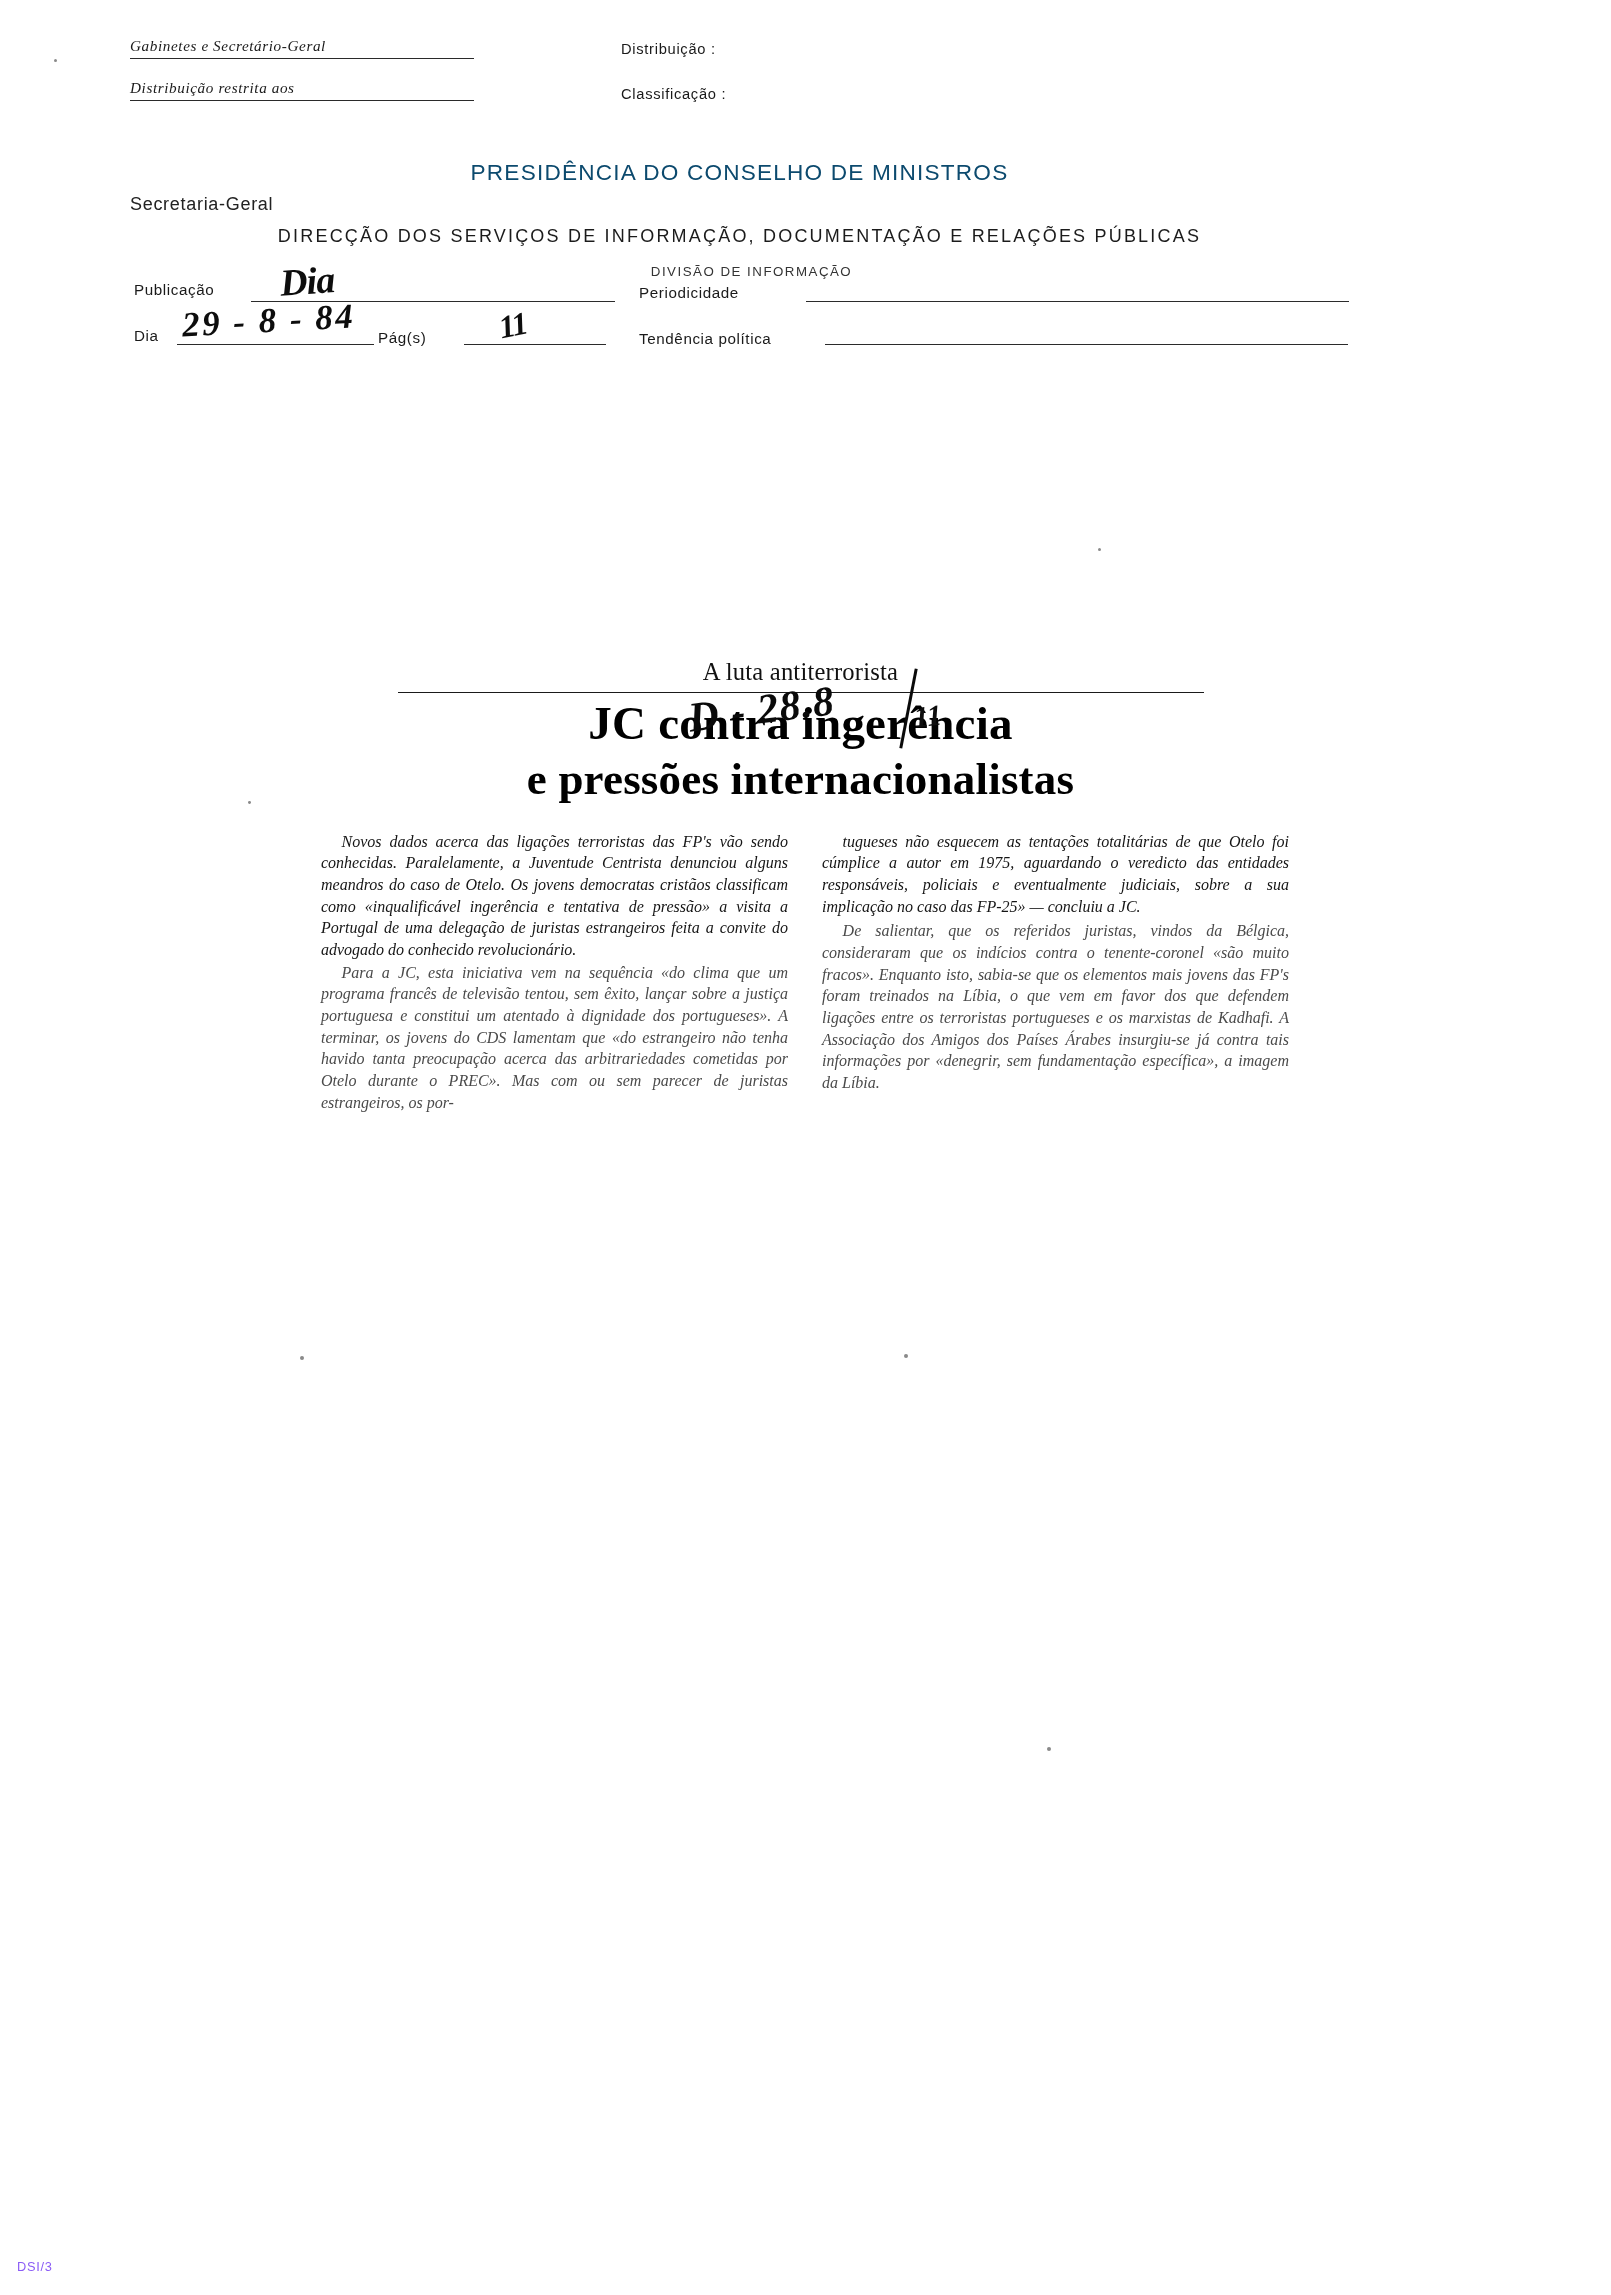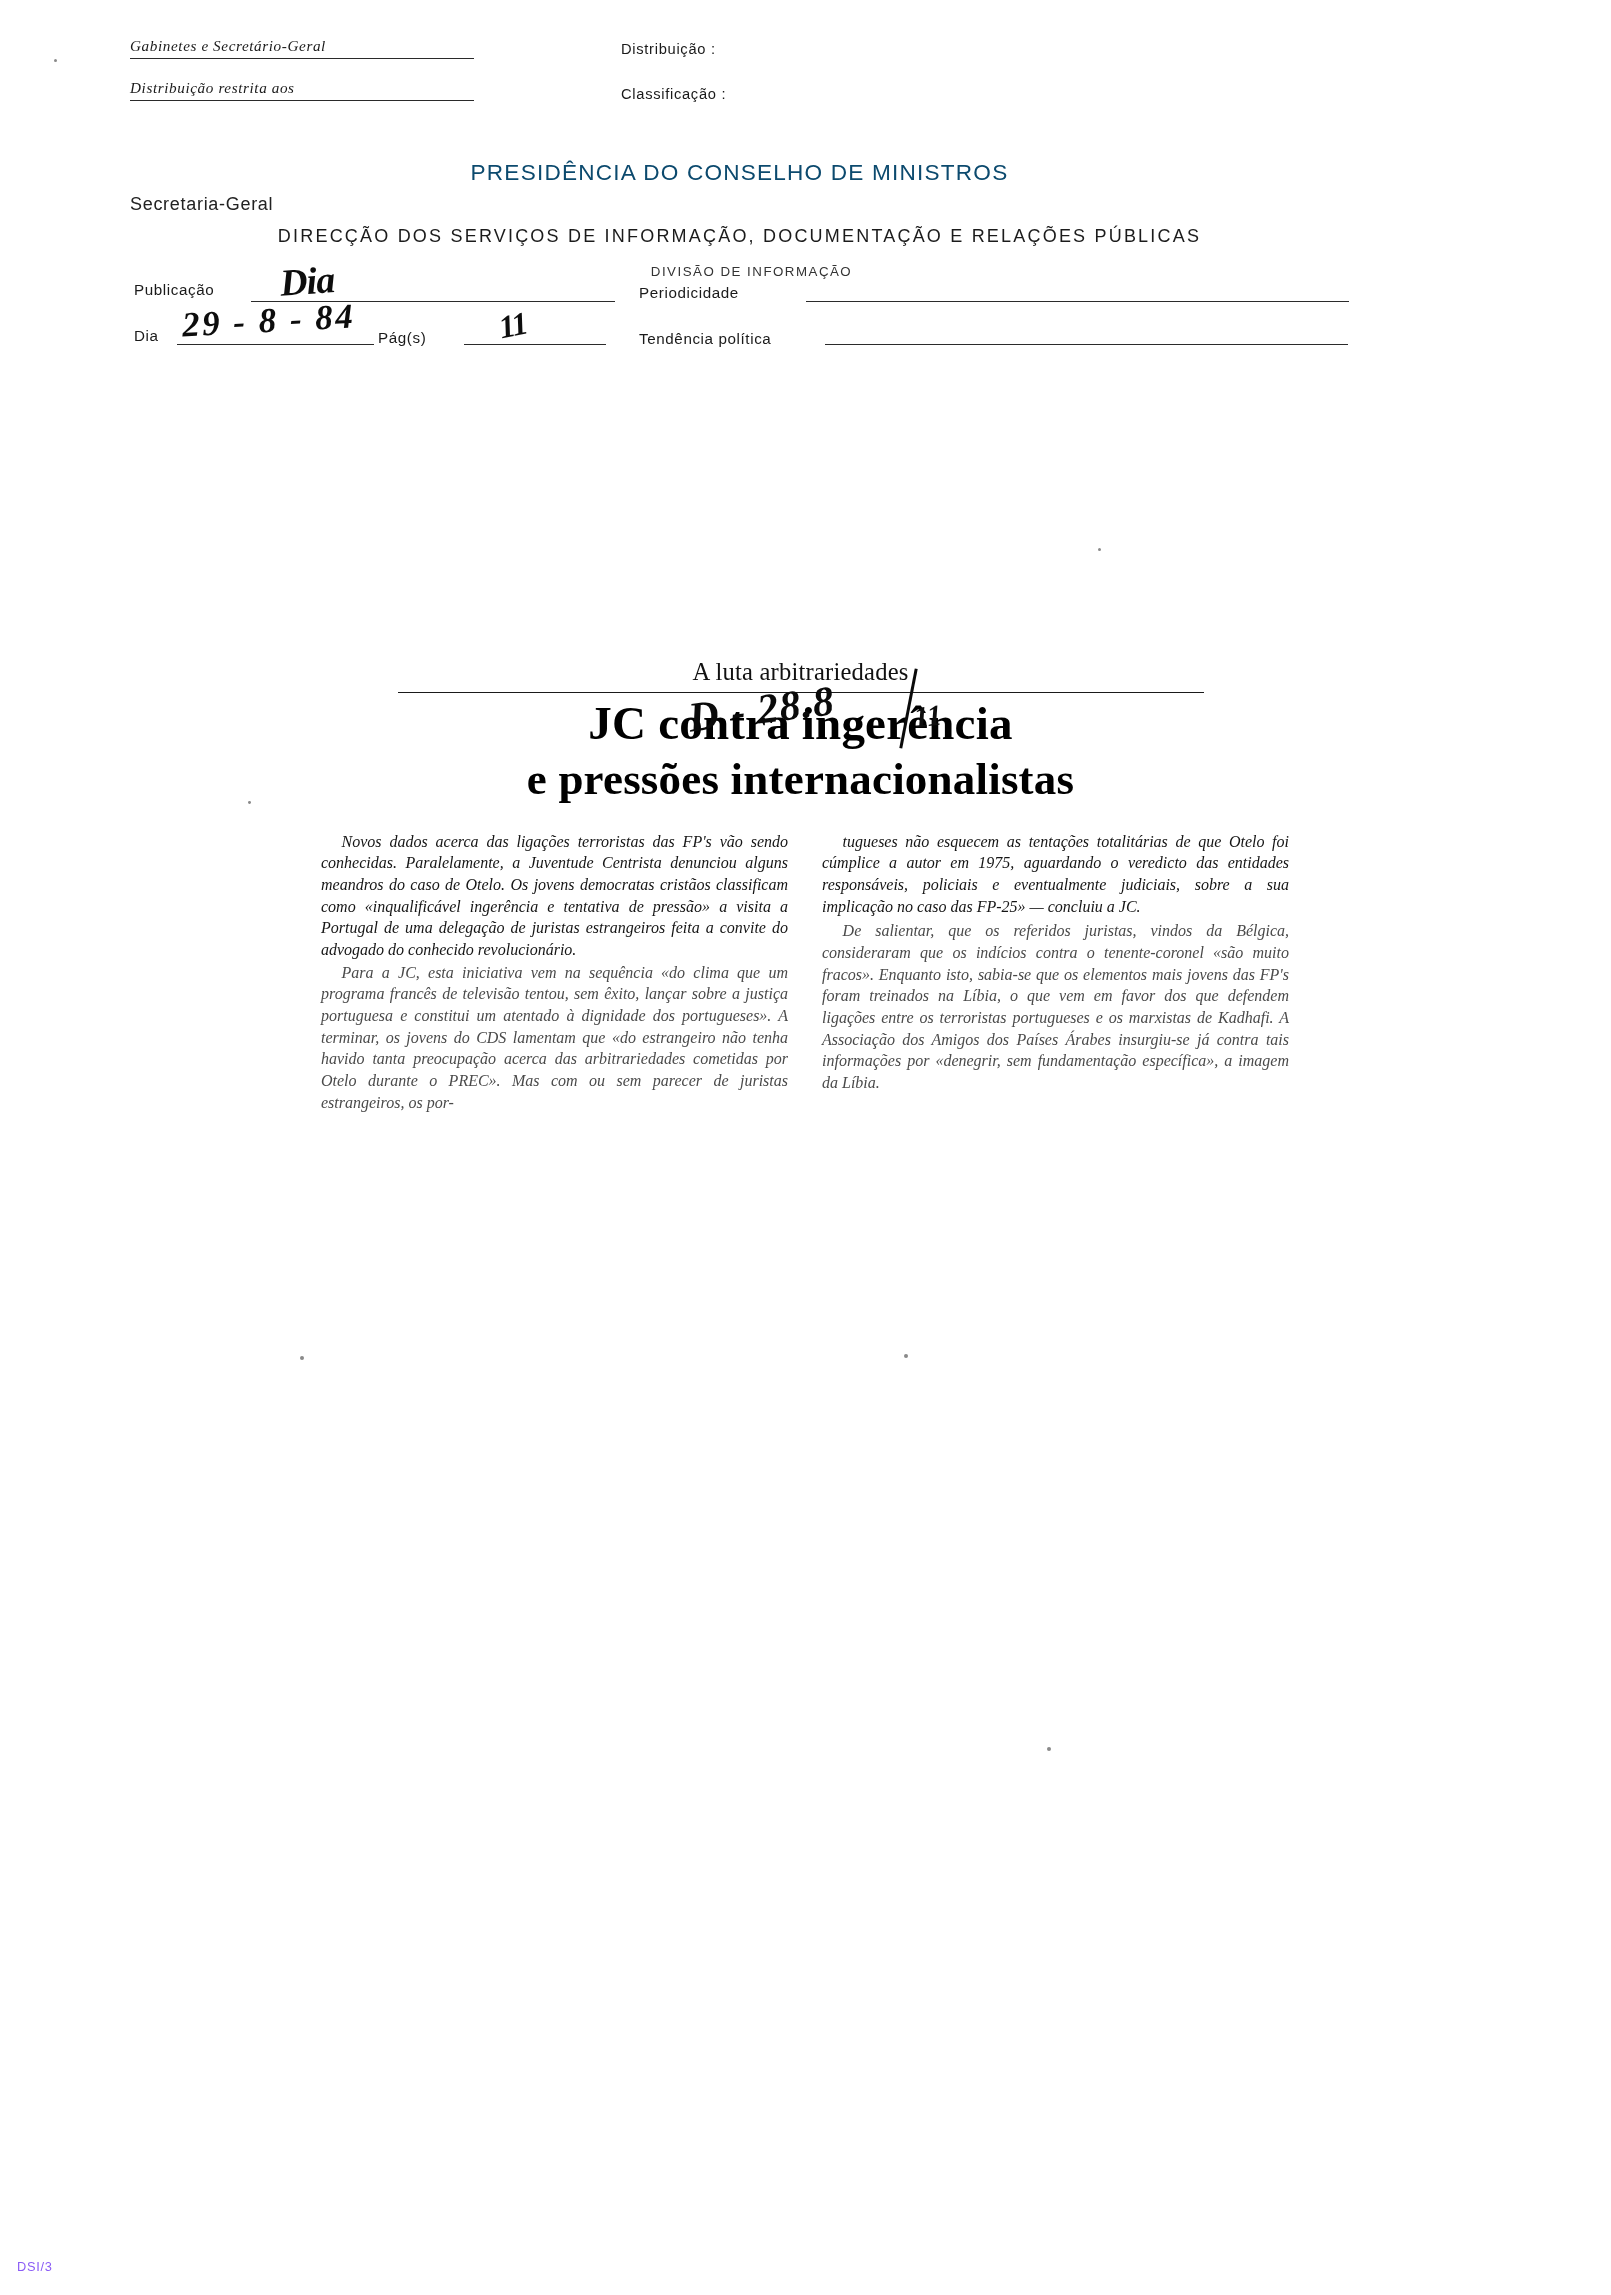--- a/index.html
+++ b/index.html
@@ -265,21 +265,21 @@
 
   <div class="field" style="left:378px; top:329px;">Pág(s)</div>
   <div class="rule" style="left:464px; top:344px; width:142px;"></div>
   <div class="hand hand-pag" style="left:499px; top:307px;">11</div>
 
   <div class="field" style="left:639px; top:330px;">Tendência política</div>
   <div class="rule" style="left:825px; top:344px; width:523px;"></div>
   <div class="hand" style="left:845px; top:319px; font-size:19.7px;"></div>
 
   <div class="clipping">
-    <div class="kicker">A luta arbitrariedades</div>
+    <div class="kicker">A luta antiterrorista</div>
     <div class="kicker-rule"></div>
 
     <div class="headline">
       <span>JC contra ingerência</span>
       <span class="l2">e pressões internacionalistas</span>
     </div>
 
     <div class="cols">
       <div class="col">
         <p>Novos dados acerca das ligações terroristas das FP's vão sendo conhecidas. Paralelamente, a Juventude Centrista denunciou alguns meandros do caso de Otelo. Os jovens democratas cristãos classificam como «inqualificável ingerência e tentativa de pressão» a visita a Portugal de uma delegação de juristas estrangeiros feita a convite do advogado do conhecido revolucionário.</p>

